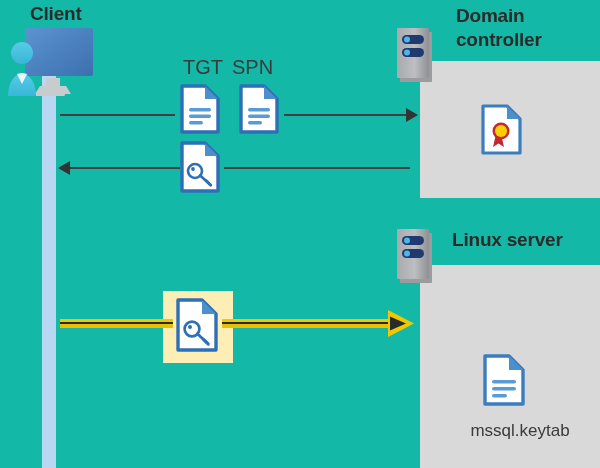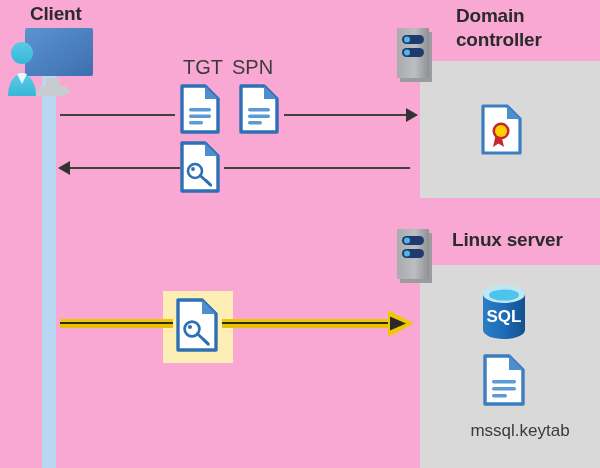--- a/index.html
+++ b/index.html
@@ -7,21 +7,21 @@
     padding: 0;
     background: #ffffff;
   }
   body {
     font-family: "Liberation Sans", sans-serif;
   }
   #canvas {
     position: relative;
     width: 600px;
     height: 468px;
-    background: #f9a8d4;
+    background: #14b8a6;
     overflow: hidden;
     text-decoration: underline;
   }
   .abs { position: absolute; }
 
   
   .title-bold {
     font-weight: bold;
     color: #2b2b2b;
     font-size: 19px;
@@ -166,35 +166,20 @@
       <rect x="1" y="1" width="32" height="50" rx="1" fill="url(#srvGradB)"></rect>
       <rect x="6" y="8" width="22" height="9" rx="4.5" fill="#1f3a6e"></rect>
       <circle cx="11" cy="12.5" r="3" fill="#4db8e8"></circle>
       <rect x="6" y="21" width="22" height="9" rx="4.5" fill="#1f3a6e"></rect>
       <circle cx="11" cy="25.5" r="3" fill="#4db8e8"></circle>
     </svg>
   </div>
 
   <div class="abs title-bold" style="left:452px; top:228px; width:150px;">Linux server</div>
 
-  <div class="abs" style="left:478px; top:284px; width:52px; height:56px;">
-    <svg class="icon" width="52" height="56" viewBox="0 0 52 56" xmlns="http://www.w3.org/2000/svg">
-      <defs>
-        <linearGradient id="sqlBody" x1="0" y1="0" x2="1" y2="0">
-          <stop offset="0%" stop-color="#2a7ec6"></stop>
-          <stop offset="50%" stop-color="#1e6bb8"></stop>
-          <stop offset="100%" stop-color="#14508f"></stop>
-        </linearGradient>
-      </defs>
-      <path d="M5 10 v36 c0 5 9.5 9 21 9 c11.5 0 21 -4 21 -9 V10 z" fill="url(#sqlBody)"></path>
-      <ellipse cx="26" cy="10" rx="21" ry="9" fill="#bfe6f5"></ellipse>
-      <ellipse cx="26" cy="11" rx="15" ry="5.6" fill="#4fc4ea"></ellipse>
-      <text x="26" y="38" font-family="Liberation Sans, sans-serif" font-size="17" font-weight="bold" fill="#ffffff" text-anchor="middle">SQL</text>
-    </svg>
-  </div>
 
   <div class="abs" style="left:483px; top:354px; width:42px; height:52px;">
     <svg class="icon" width="42" height="52" viewBox="0 0 42 52" xmlns="http://www.w3.org/2000/svg">
       <path d="M2 2 h24 l14 14 v34 H2 z" fill="#ffffff" stroke="#3a7ebf" stroke-width="3.4" stroke-linejoin="round"></path>
       <path d="M26 2 l14 14 h-14 z" fill="#4d8fcd"></path>
       <rect x="9" y="26" width="24" height="3.6" rx="1.8" fill="#5b9bd5"></rect>
       <rect x="9" y="33" width="24" height="3.6" rx="1.8" fill="#5b9bd5"></rect>
       <rect x="9" y="40" width="15" height="3.6" rx="1.8" fill="#5b9bd5"></rect>
     </svg>
   </div>

